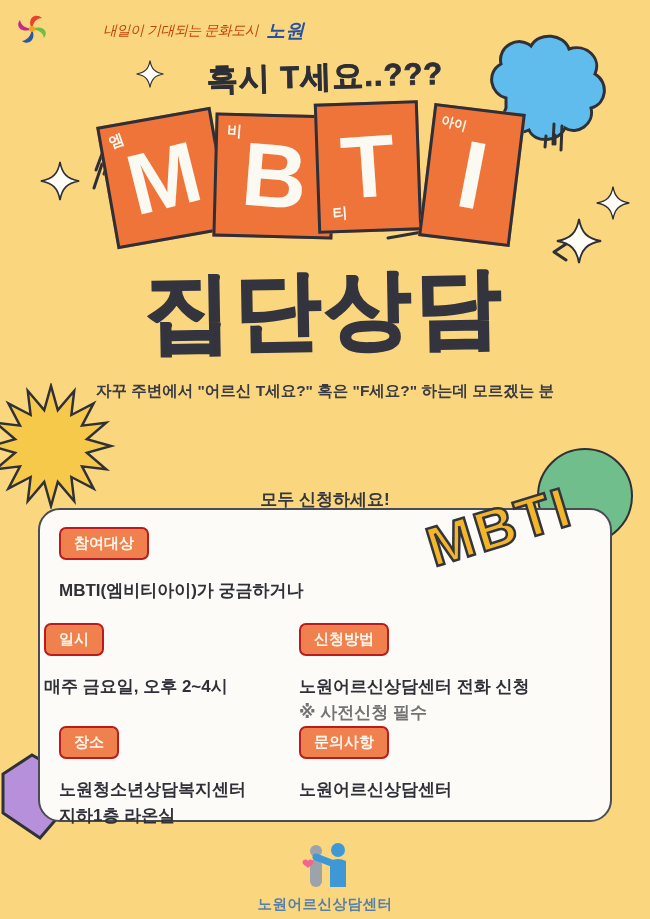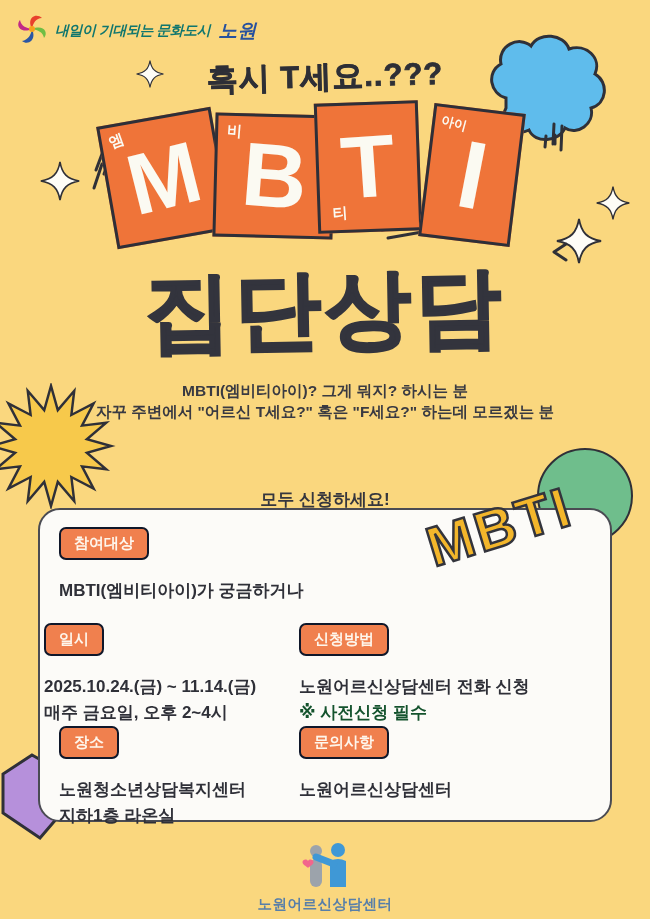--- a/index.html
+++ b/index.html
@@ -6,21 +6,21 @@
   .poster{
     position:relative; width:650px; height:919px; overflow:hidden;
     background:#FAD77E;
     font-family:"Liberation Sans","DejaVu Sans",sans-serif;
     color:#35363E;
   }
   .abs{position:absolute;}
 
   
   .city-logo{left:16px; top:14px; display:flex; align-items:center; gap:5px; z-index:3;}
-  .city-logo-text{font-style:italic; font-weight:bold; color:#0f766e; font-size:14px; letter-spacing:-0.5px;}
+  .city-logo-text{font-style:italic; font-weight:normal; color:#c2410c; font-size:14px; letter-spacing:-0.5px;margin-left:48px;}
   .city-logo-name{font-style:italic; font-weight:bold; color:#27519E; font-size:19px; margin-left:3px;}
 
   
   .tagline{left:0; top:56px; width:100%; text-align:center; z-index:2;
     font-size:31px; font-weight:bold; color:#2E2F36; letter-spacing:1px;
     transform:rotate(-1.5deg); -webkit-text-stroke:0.8px #2E2F36;}
 
   
   .block{display:flex; align-items:center; justify-content:center;
     background:#EF7439; border:3px solid #2E2F38; box-sizing:border-box; z-index:2;}
@@ -62,24 +62,24 @@
   
   .card{left:38px; top:508px; width:574px; height:314px; background:#FCFBF8;
     border:2px solid #4A4B53; border-radius:22px; box-sizing:border-box; z-index:2;}
   .section{position:absolute;}
   .sec-0{left:19px; top:17px;}
   .sec-1{left:4px; top:113px;}
   .sec-2{left:259px; top:113px;}
   .sec-3{left:19px; top:216px;}
   .sec-4{left:259px; top:216px;}
   .badge{display:inline-block; padding:5px 13px; background:#F0804E;
-    border:2px solid #0f172a; border-radius:7px; color:#FEF6EC;
+    border:2px solid #b91c1c; border-radius:7px; color:#FEF6EC;
     font-size:15px; font-weight:bold;}
   .sec-lines{margin-top:18px; font-size:17px; font-weight:bold; color:#2F3038; line-height:26px;}
-  .note{color:#14532d; font-size:17px; font-weight:bold; line-height:26px;}
+  .note{color:#737373; font-size:17px; font-weight:bold; line-height:26px;}
 
   
   .mbti-sticker{left:425px; top:494px; z-index:3; font-size:56px; font-weight:bold;
     color:#F3B62B; letter-spacing:3px; transform:rotate(-17deg);
     -webkit-text-stroke:2.5px #33343C;}
 
   
   .footer-logo{left:0; top:843px; width:100%; display:flex; flex-direction:column;
     align-items:center; z-index:2;}
   .footer-org{margin-top:2px; font-size:14.5px; font-weight:bold; color:#587FA9; letter-spacing:0.5px;}
@@ -172,21 +172,20 @@
     <span class="block-letter">T</span>
   </div>
   <div class="abs block block-i">
     <span class="block-mini mini-i">아이</span>
     <span class="block-letter">I</span>
   </div>
 
   <div class="abs main-title">집단상담</div>
 
   <div class="abs intro">
-    <div>MBTI(엠비티아이)? 그게 뭐지? 하시는 분</div>
     <div>자꾸 주변에서 "어르신 T세요?" 혹은 "F세요?" 하는데 모르겠는 분</div>
   </div>
   <div class="abs cta">모두 신청하세요!</div>
 
   <span class="abs starburst-shape">
     <svg width="130" height="126" viewBox="0 0 130 130">
       <polygon points="65,3 72,28 89,8 86,33 109,21 97,44 122,41 102,58 127,65 102,72 122,89 97,86 109,109 86,97 89,122 72,102 65,127 58,102 41,122 44,97 21,109 33,86 8,89 28,72 3,65 28,58 8,41 33,44 21,21 44,33 41,8 58,28" fill="#F7C94B" stroke="#2F3038" stroke-width="2.5"></polygon>
     </svg>
   </span>
   <span class="abs green-circle"></span>
@@ -199,21 +198,20 @@
   <div class="abs card">
     <div class="section sec-0">
       <span class="badge">참여대상</span>
       <div class="sec-lines">
         <div>MBTI(엠비티아이)가 궁금하거나</div>
       </div>
     </div>
     <div class="section sec-1">
       <span class="badge">일시</span>
       <div class="sec-lines">
-        <div>2025.10.24.(금) ~ 11.14.(금)</div>
         <div>매주 금요일, 오후 2~4시</div>
       </div>
     </div>
     <div class="section sec-2">
       <span class="badge">신청방법</span>
       <div class="sec-lines">
         <div>노원어르신상담센터 전화 신청</div>
         <div class="note">※ 사전신청 필수</div>
       </div>
     </div>

